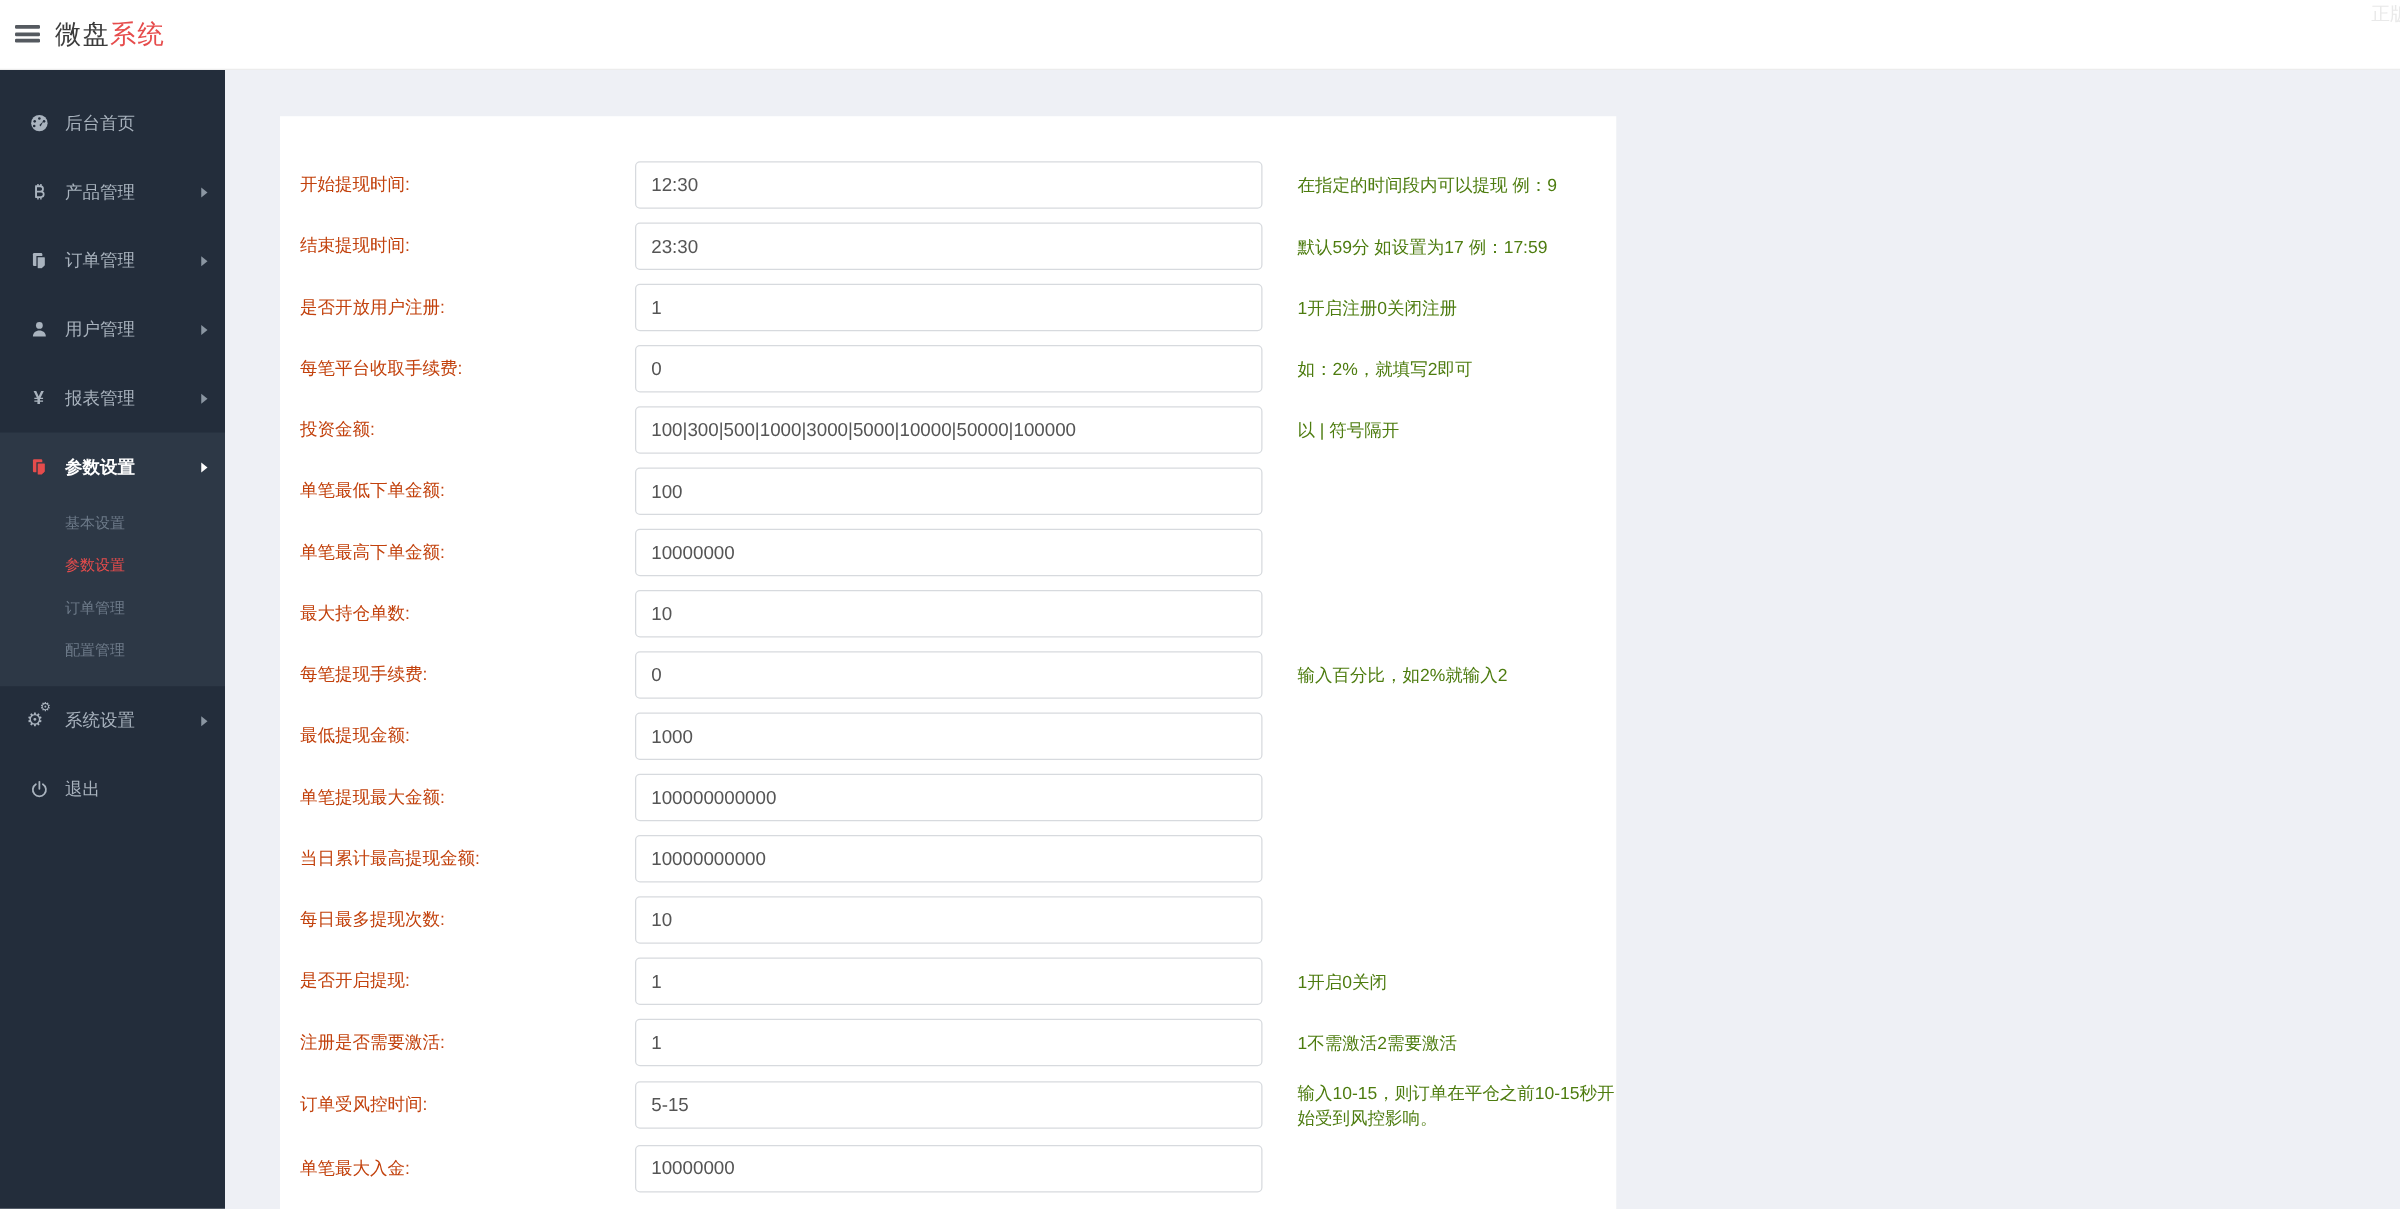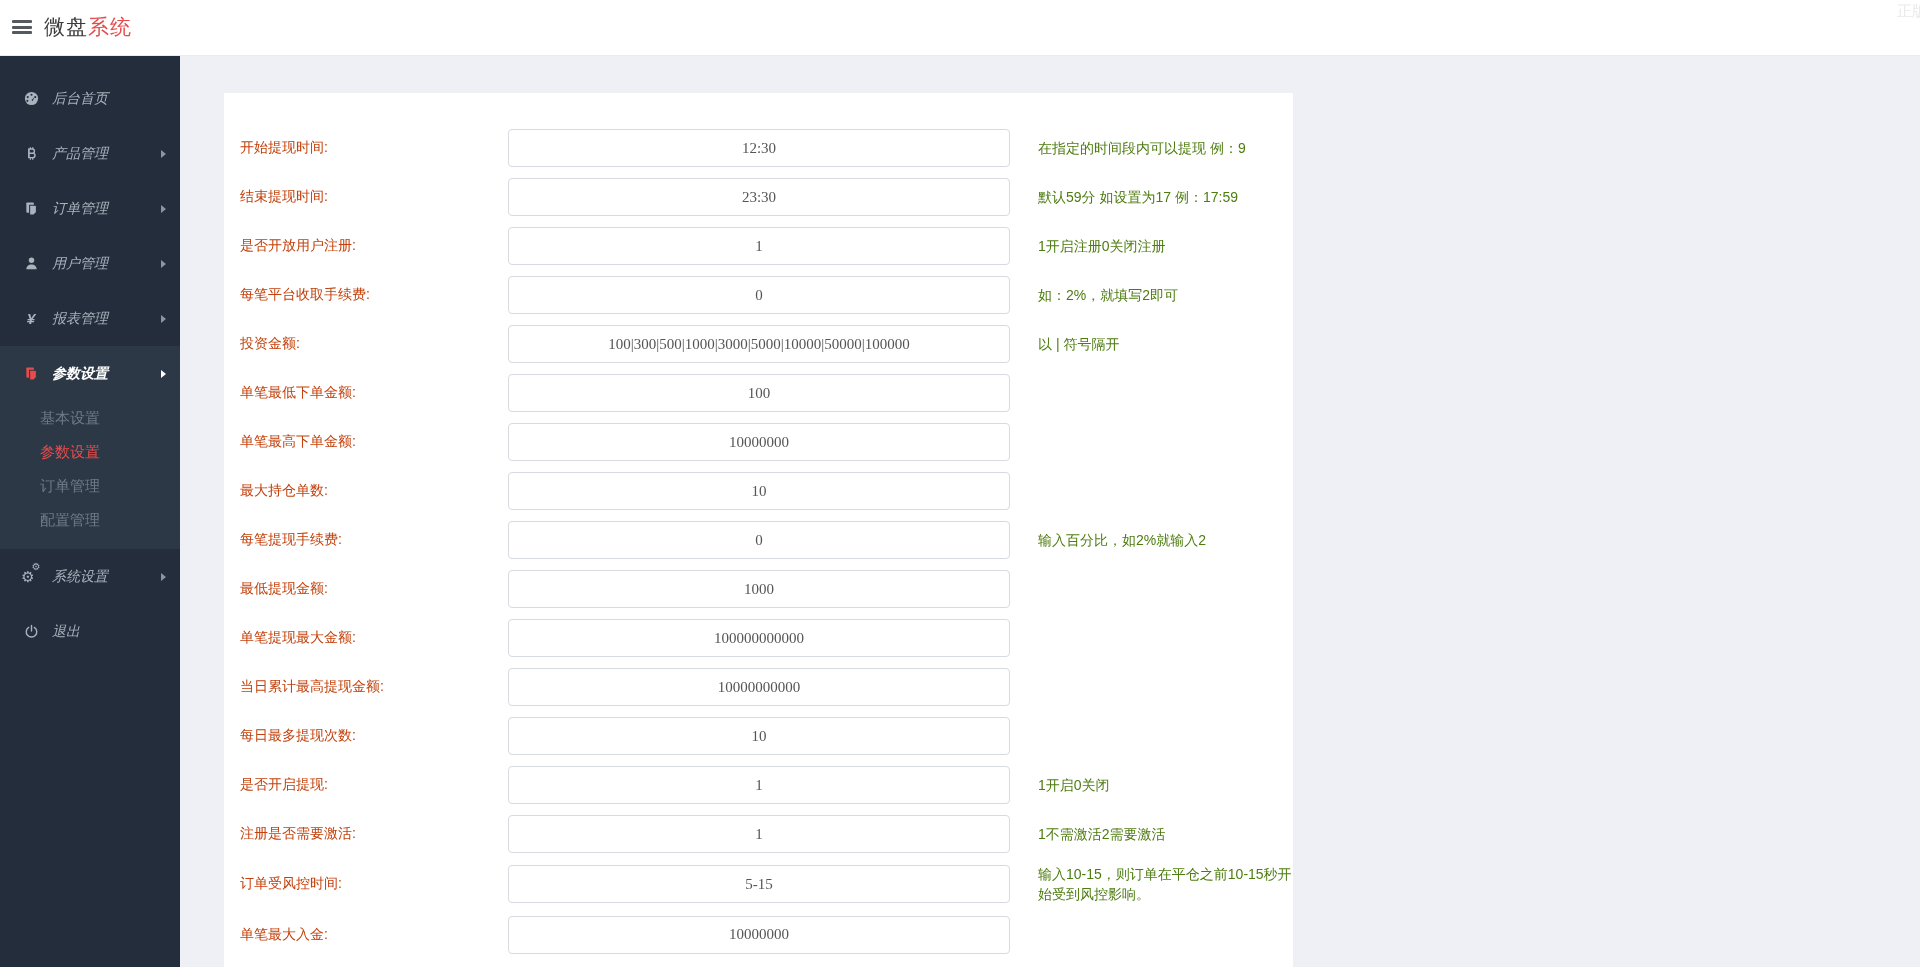--- a/index.html
+++ b/index.html
@@ -13,45 +13,45 @@
     cursor:pointer; display:flex; flex-direction:column; justify-content:space-between; padding:3px 0; }
   .hamburger span { display:block; height:3px; background:#555a60; border-radius:1px; }
   .logo { position:absolute; left:44px; top:13px; font-size:21px; color:#3c3c3c; letter-spacing:1px; }
   .logo .accent { color:#e64c4c;margin-top:35px; }
   .watermark { position:absolute; top:2px; right:-7px; font-size:15px; color:#e9e9e9; }
 
   
   .sidebar { position:absolute; top:56px; left:0; width:180px; height:911px;
     background:#232d3b; padding-top:15px; }
   .nav-item { height:55px; display:flex; align-items:center; padding:0 14px 0 20px;
-    color:#a9b3be; font-size:14px; cursor:pointer; position:relative;font-style:italic; }
+    color:#a9b3be; font-size:14px; cursor:pointer; position:relative; }
   .nav-item .nav-icon { width:22px; margin-right:10px; display:inline-flex;
     justify-content:center; color:#a9b3be; font-size:15px; }
   .nav-item .nav-icon svg { width:15px; height:15px; }
   .nav-arrow { margin-left:auto; width:0; height:0;
     border-left:5px solid #8b96a2; border-top:4px solid transparent; border-bottom:4px solid transparent; }
   .nav-group { background:#2d3846; }
   .nav-group > .nav-item { color:#ffffff; font-weight:bold; }
   .nav-group > .nav-item .nav-icon { color:#e64c4c; }
   .nav-group > .nav-item .nav-arrow { border-left-color:#ffffff; }
   .sub-list { padding-bottom:12px; }
-  .sub-item { height:34px; line-height:34px; padding-left:40px; font-size:15px;
+  .sub-item { height:34px; line-height:34px; padding-left:52px; font-size:12px;
     color:#6d7a89; cursor:pointer; }
   .sub-item.active { color:#e64c4c; }
 
   
   .main { position:absolute; top:56px; left:180px; width:1740px; height:911px; background:#eef0f5; }
   .card { position:absolute; top:37px; left:44px; width:1069px; height:1200px;
     background:#ffffff; padding:36px 0 0 16px; }
   .form-row { display:flex; align-items:center; margin-bottom:11px; }
   .form-row:last-child { margin-top:10px; }
   .form-label { width:268px; font-size:14px; color:#c2410c; flex-shrink:0; }
   .form-input { width:502px; height:38px; border:1px solid #d7dade; border-radius:4px;
     background:#fff; color:#555; font-size:15px; padding:2px 12px; outline:none; flex-shrink:0;
-    font-family:Liberation Serif, serif;text-align:center; }
+    font-family:Liberation Sans, sans-serif; }
   .form-help { margin-left:28px; width:290px; font-size:14px; color:#4d7c0f; line-height:1.45; }
 </style>
 </head>
 <body>
 
 <div class="header">
   <div class="hamburger">
     <span></span>
       <span></span>
       <span></span>

